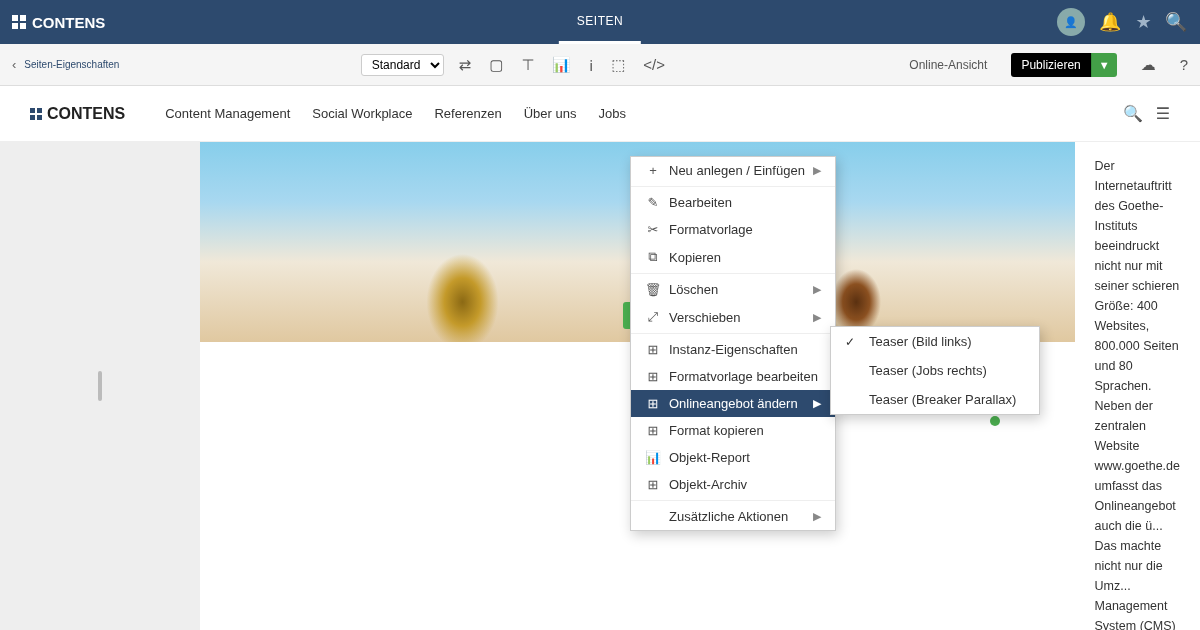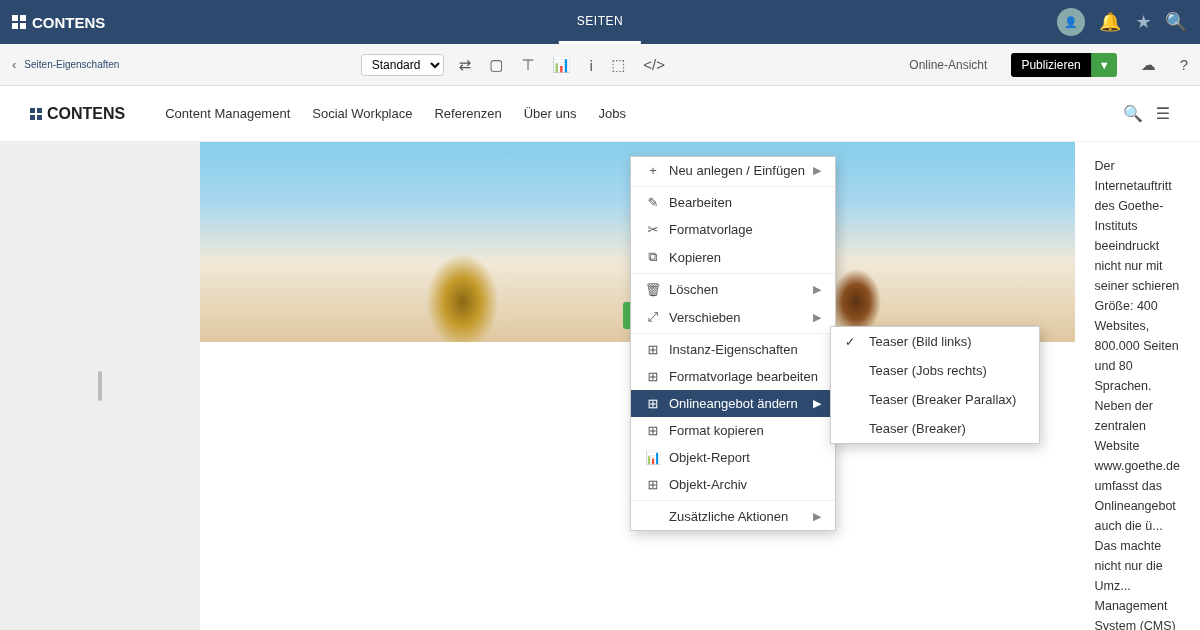--- a/index.html
+++ b/index.html
@@ -546,21 +546,17 @@
           <span>Teaser (Bild links)</span>
         </div>
         <div class="sub-menu-item">
           <span class="check-icon" style="visibility:hidden">✓</span>
           <span>Teaser (Jobs rechts)</span>
         </div>
         <div class="sub-menu-item">
           <span class="check-icon" style="visibility:hidden">✓</span>
           <span>Teaser (Breaker Parallax)</span>
         </div>
-        <div class="sub-menu-item">
-          <span class="check-icon" style="visibility:hidden">✓</span>
-          <span>Teaser (Breaker)</span>
-        </div>
       </div>
 
     </div>
   </div>
 </div>
 
 </body></html>

